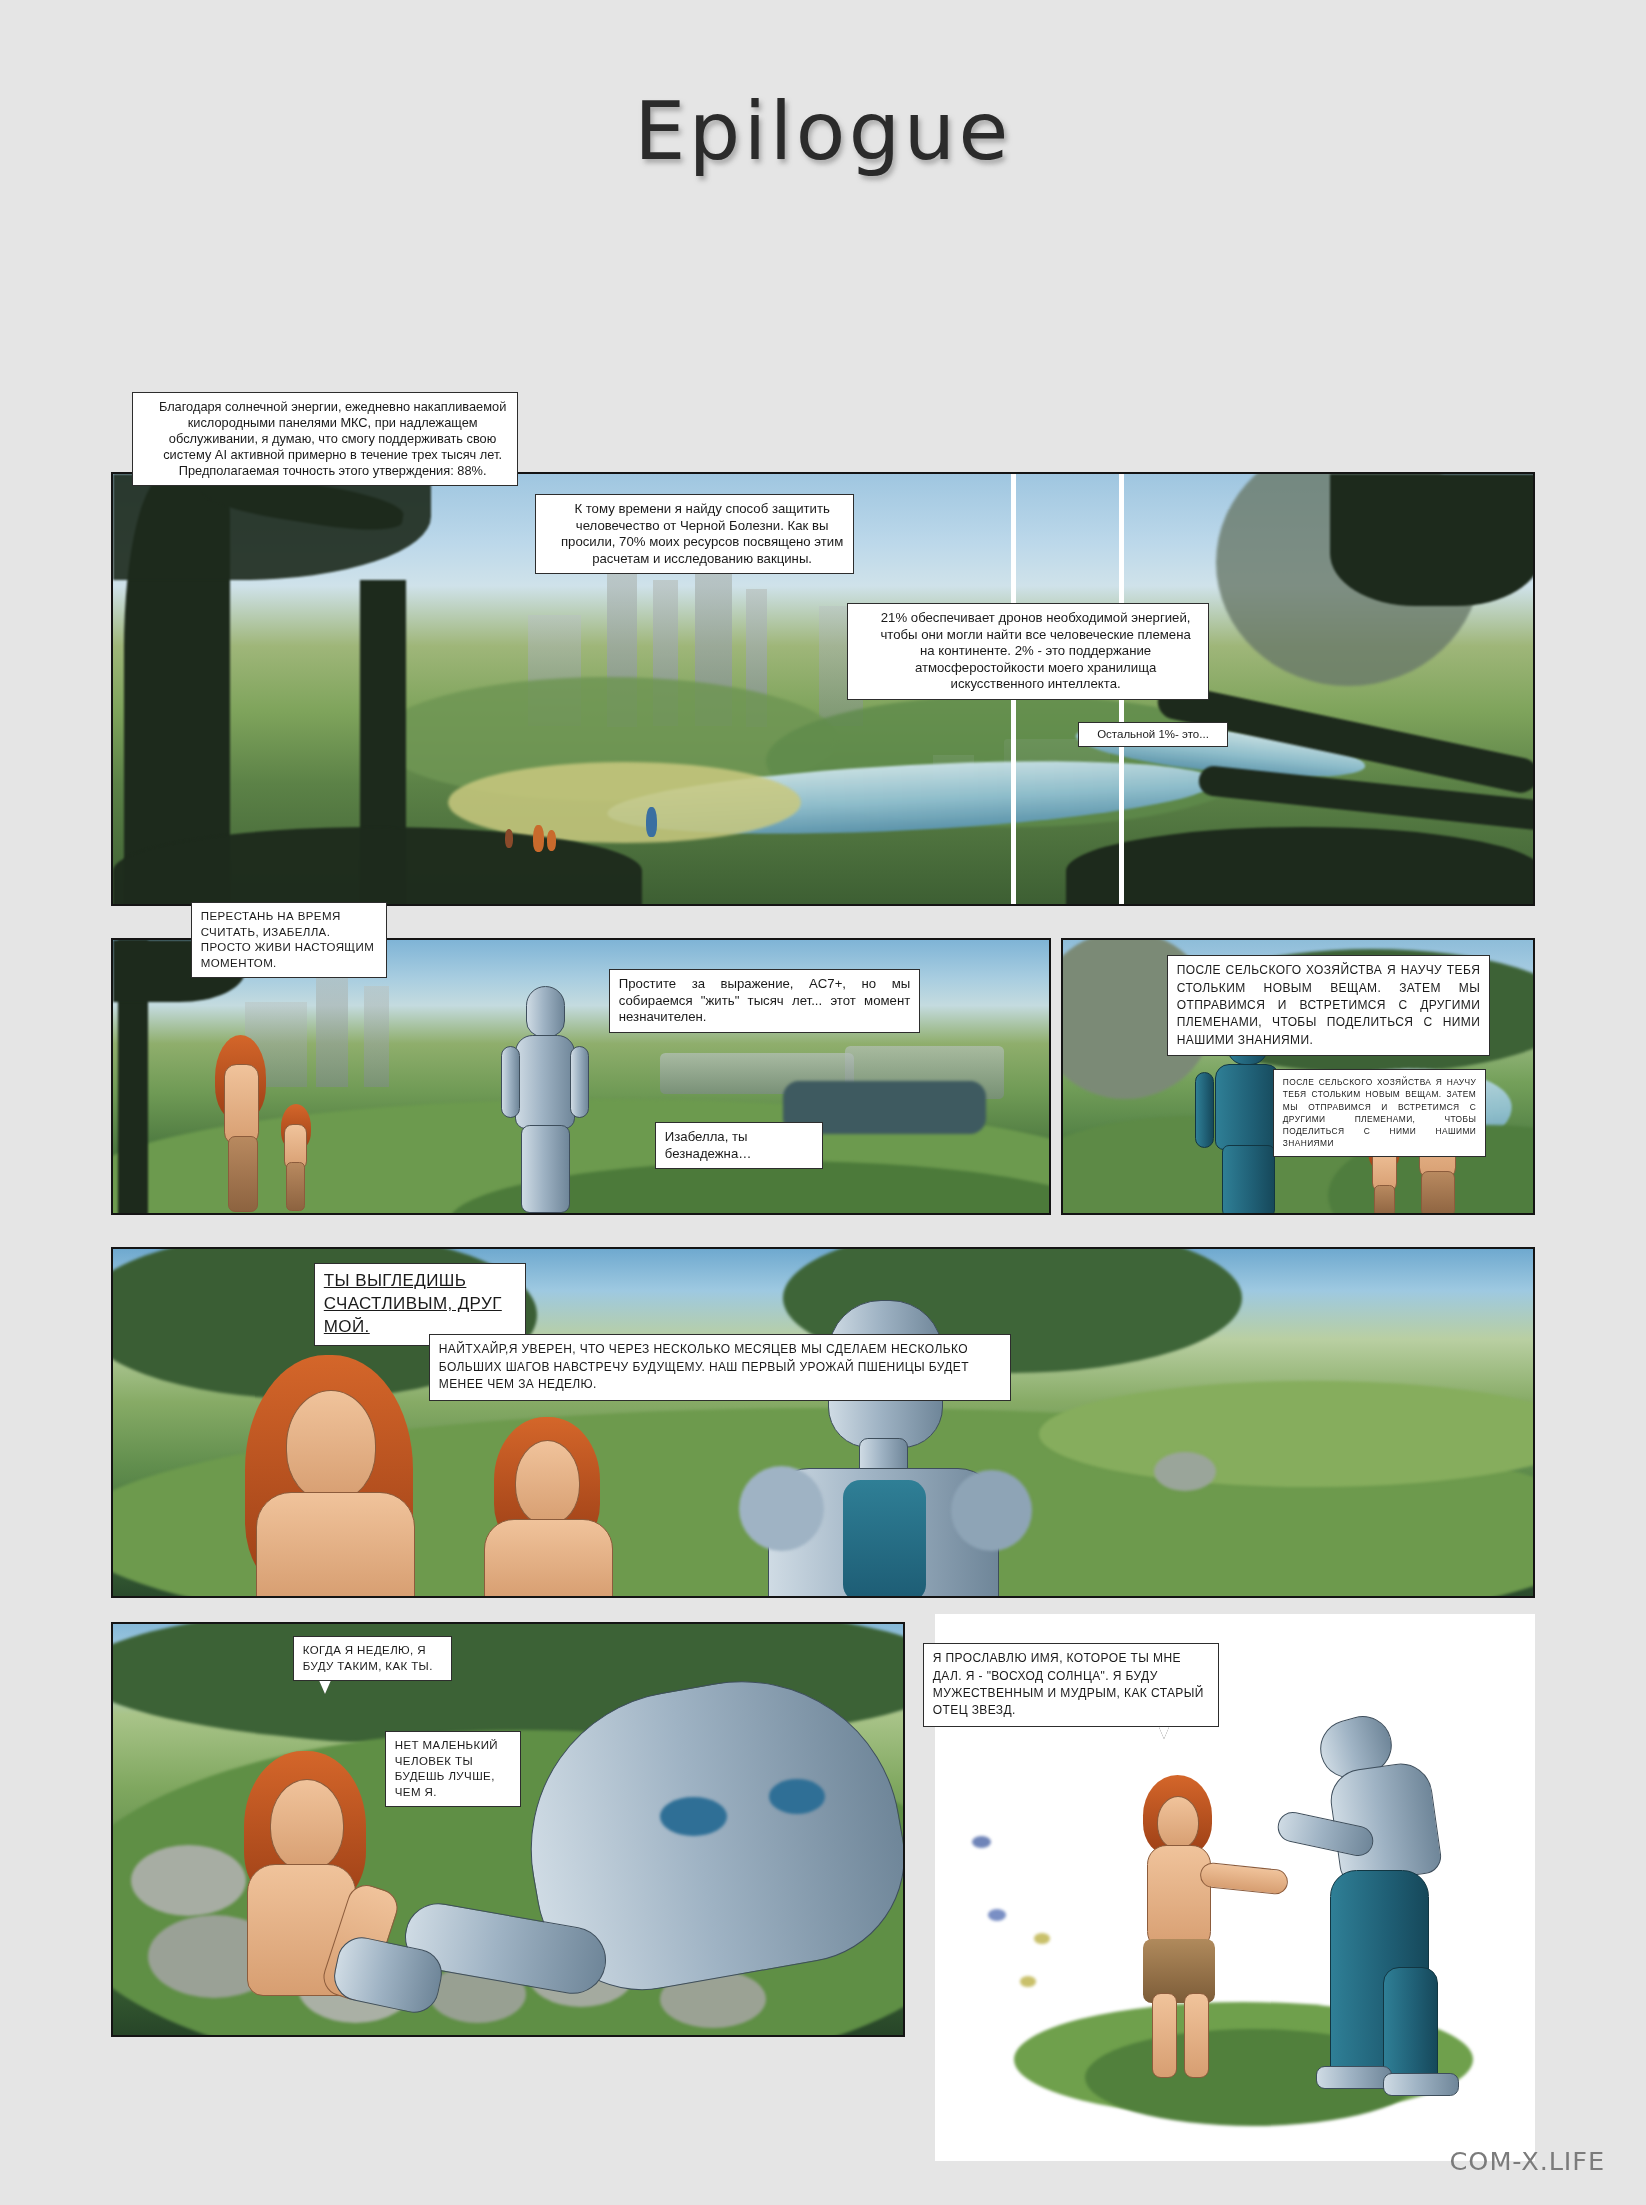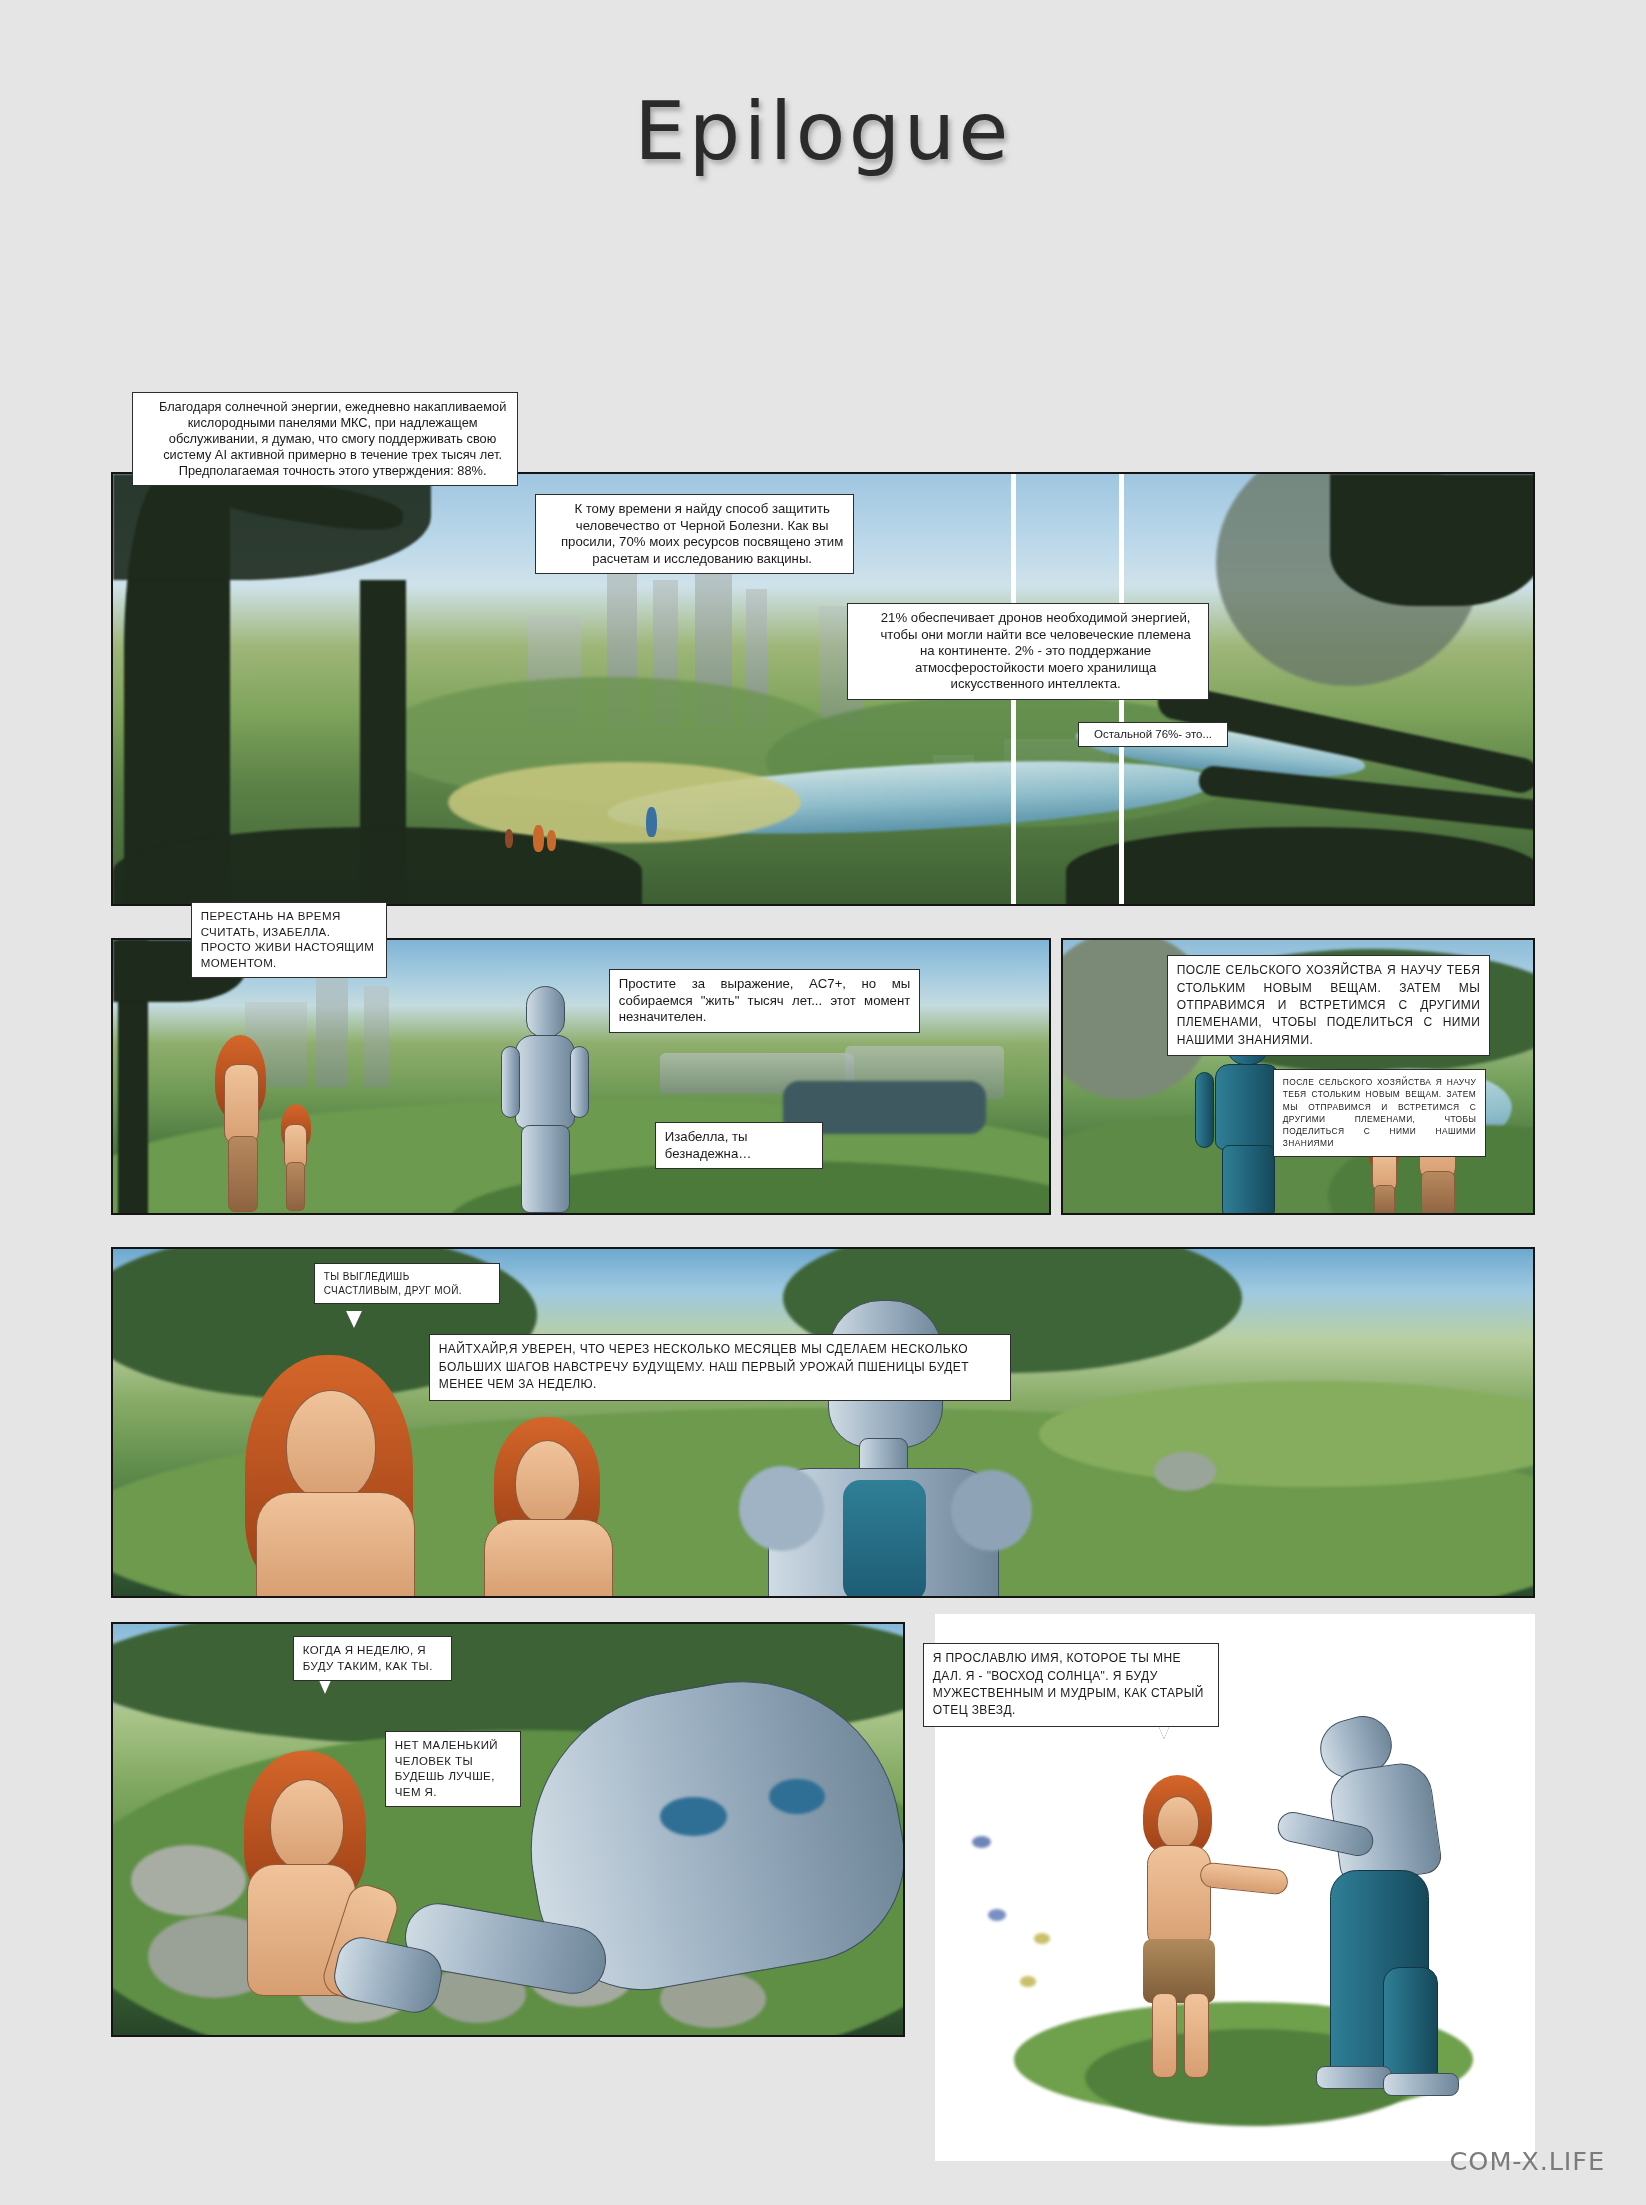--- a/index.html
+++ b/index.html
@@ -205,21 +205,21 @@
     <div style="position:absolute; left:898px; top:0; width:5.3px; height:434px; background:#ffffff;"></div>
     <div style="position:absolute; left:1006px; top:0; width:5.3px; height:434px; background:#ffffff;"></div>
   </div>
 
   <div class="bubble center" style="left:132px; top:392px; width:386px; font-size:12.8px;">Благодаря солнечной энергии, ежедневно накапливаемой кислородными панелями МКС, при надлежащем обслуживании, я думаю, что смогу поддерживать свою систему AI активной примерно в течение трех тысяч лет. Предполагаемая точность этого утверждения: 88%.</div>
 
   <div class="bubble center" style="left:535px; top:494px; width:319px; font-size:13.2px;">К тому времени я найду способ защитить человечество от Черной Болезни. Как вы просили, 70% моих ресурсов посвящено этим расчетам и исследованию вакцины.</div>
 
   <div class="bubble center" style="left:847px; top:603px; width:362px; font-size:13.2px;">21% обеспечивает дронов необходимой энергией, чтобы они могли найти все человеческие племена на континенте. 2% - это поддержание атмосферостойкости моего хранилища искусственного интеллекта.</div>
 
-  <div class="bubble center" style="left:1078px; top:722px; width:150px; font-size:11.5px; padding:4.4px 7px;">Остальной 76%- это...</div>
+  <div class="bubble center" style="left:1078px; top:722px; width:150px; font-size:11.5px; padding:4.4px 7px;">Остальной 1%- это...</div>
 
   <div class="panel" style="left:111px; top:938px; width:940px; height:277px;">
     <div class="sky-b"></div>
 
     <div class="ruin" style="left:203px; top:23px; width:32px; height:124px; opacity:.6;"></div>
     <div class="ruin" style="left:251px; top:46px; width:25px; height:101px; opacity:.55;"></div>
     <div class="ruin" style="left:132px; top:62px; width:62px; height:85px; opacity:.5;"></div>
     <div class="ruin" style="left:547px; top:113px; width:194px; height:41px; opacity:.65; border-radius:5.3px;"></div>
     <div class="ruin" style="left:732px; top:106px; width:159px; height:53px; opacity:.6; border-radius:5.3px;"></div>
 
@@ -301,21 +301,21 @@
     <div class="robot" style="left:715px; top:51px; width:115px; height:148px; border-radius:53px 53px 41px 41px;"></div>
     <div class="blob" style="left:739px; top:99px; width:26.5px; height:16px; background:#2f6f96;"></div>
     <div class="blob" style="left:785px; top:97px; width:25px; height:16px; background:#2f6f96;"></div>
     <div class="robot" style="left:746px; top:189px; width:49px; height:41px; border-radius:8.8px;"></div>
     <div class="robot" style="left:655px; top:219px; width:231px; height:134px; border-radius:41px 41px 0 0;"></div>
     <div style="position:absolute; left:730px; top:231px; width:83px; height:122px; background:linear-gradient(#2f7f96,#1d5c74); border-radius:17.6px;"></div>
     <div class="blob" style="left:626px; top:217px; width:85px; height:85px; background:#9fb3c4;"></div>
     <div class="blob" style="left:838px; top:221px; width:81px; height:81px; background:#8ea4b6;"></div>
   </div>
 
-  <div class="bubble caps" style="left:314px; top:1263px; width:186px; font-size:10px; line-height:1.35;">ТЫ ВЫГЛЕДИШЬ СЧАСТЛИВЫМ, ДРУГ МОЙ.</div>
+  <div class="bubble caps" style="left:314px; top:1263px; width:212px; font-size:17px; line-height:1.35;text-decoration:underline;">ТЫ ВЫГЛЕДИШЬ СЧАСТЛИВЫМ, ДРУГ МОЙ.</div>
   <div class="tail" style="left:346px; top:1311px; border-left:8px solid transparent; border-right:8px solid transparent; border-top:17.6px solid #ffffff; filter:drop-shadow(0 0.9px 0 #2d2d2d);"></div>
 
   <div class="bubble caps" style="left:429px; top:1334px; width:582px; font-size:12px; line-height:1.45;">НАЙТХАЙР,Я  УВЕРЕН, ЧТО ЧЕРЕЗ НЕСКОЛЬКО МЕСЯЦЕВ МЫ СДЕЛАЕМ НЕСКОЛЬКО БОЛЬШИХ ШАГОВ НАВСТРЕЧУ БУДУЩЕМУ. НАШ ПЕРВЫЙ УРОЖАЙ ПШЕНИЦЫ  БУДЕТ МЕНЕЕ ЧЕМ ЗА НЕДЕЛЮ.</div>
 
   <div class="panel" style="left:111px; top:1622px; width:794px; height:415px;">
     <div class="sky-e"></div>
 
     <div class="blob" style="left:-35px; top:-26.5px; width:882px; height:150px; background:#3c6236;"></div>
     <div class="blob" style="left:-53px; top:106px; width:926px; height:353px; background:#5f8f45;"></div>
 

